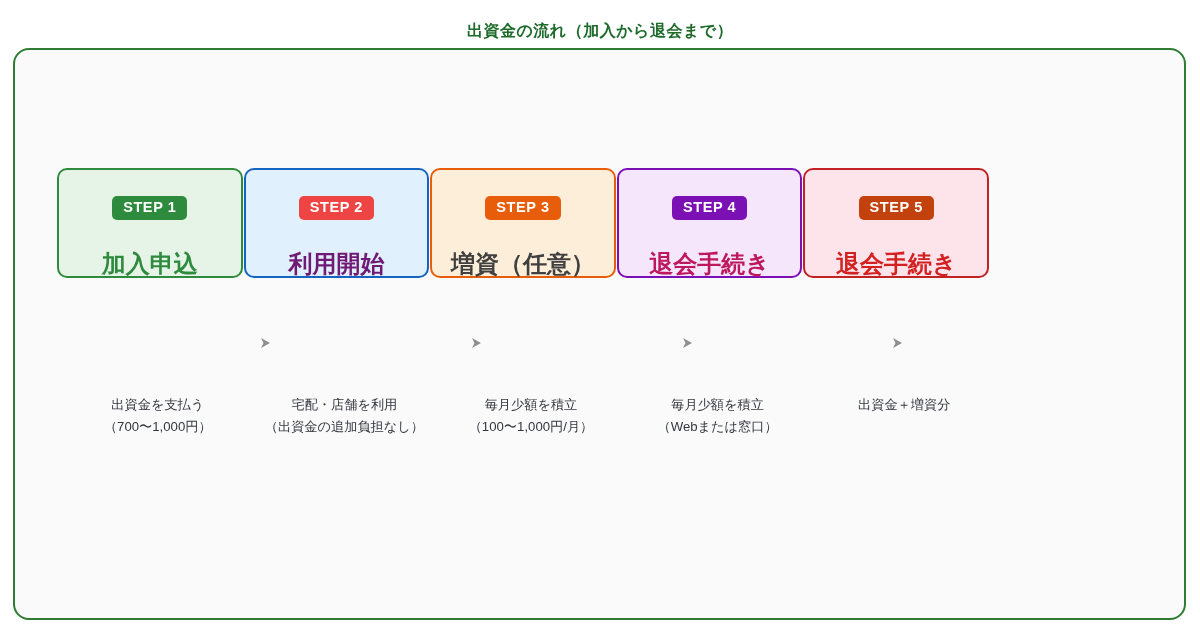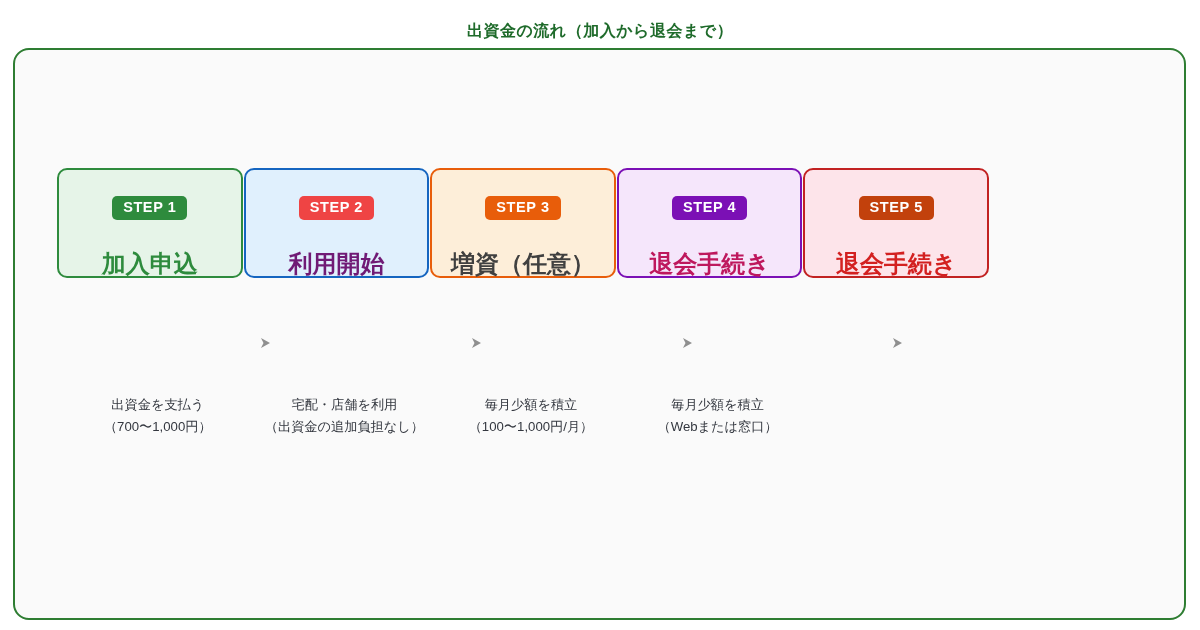--- a/index.html
+++ b/index.html
@@ -156,20 +156,21 @@
     <div class="step-desc">
       <span class="ln">毎月少額を積立</span>
       <span class="ln">（Webまたは窓口）</span>
     </div>
   </div>
 
   <div class="step-card" style="border-color: rgb(194, 34, 34); background: rgb(253, 228, 234);">
     <div class="step-badge" style="background: #c2410c;">STEP 5</div>
     <div class="step-title" style="color: rgb(211, 32, 32);">退会手続き</div>
     <div class="step-desc">
+      <span class="ln">出資金＋増資分</span>
     </div>
   </div>
 
 </div>
 
 <div class="connector" style="left:259px;">
   <svg width="14" height="14" viewBox="0 0 14 14">
       <path d="M2 2 L11 7 L2 12 L4.5 7 Z" fill="#8f8f8f"></path>
     </svg>
 </div>

